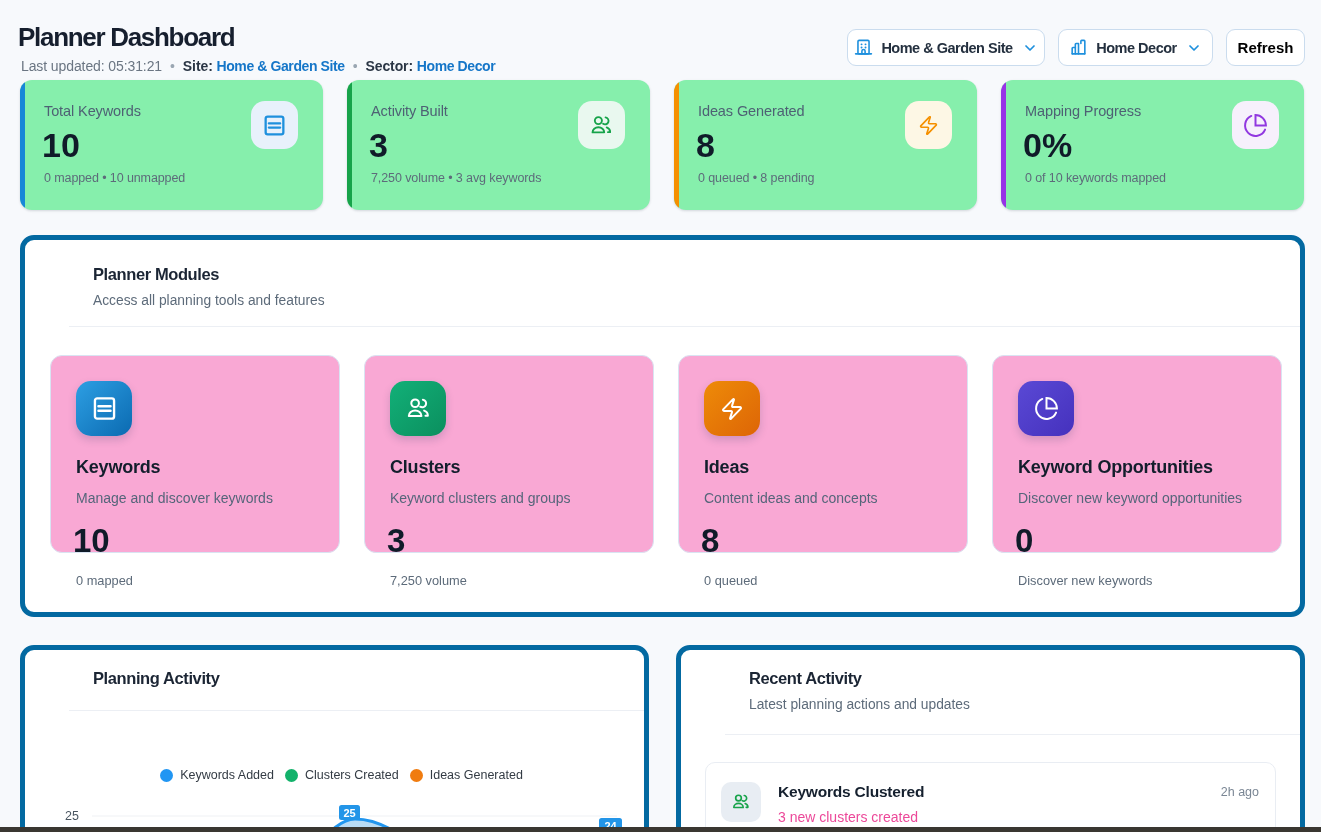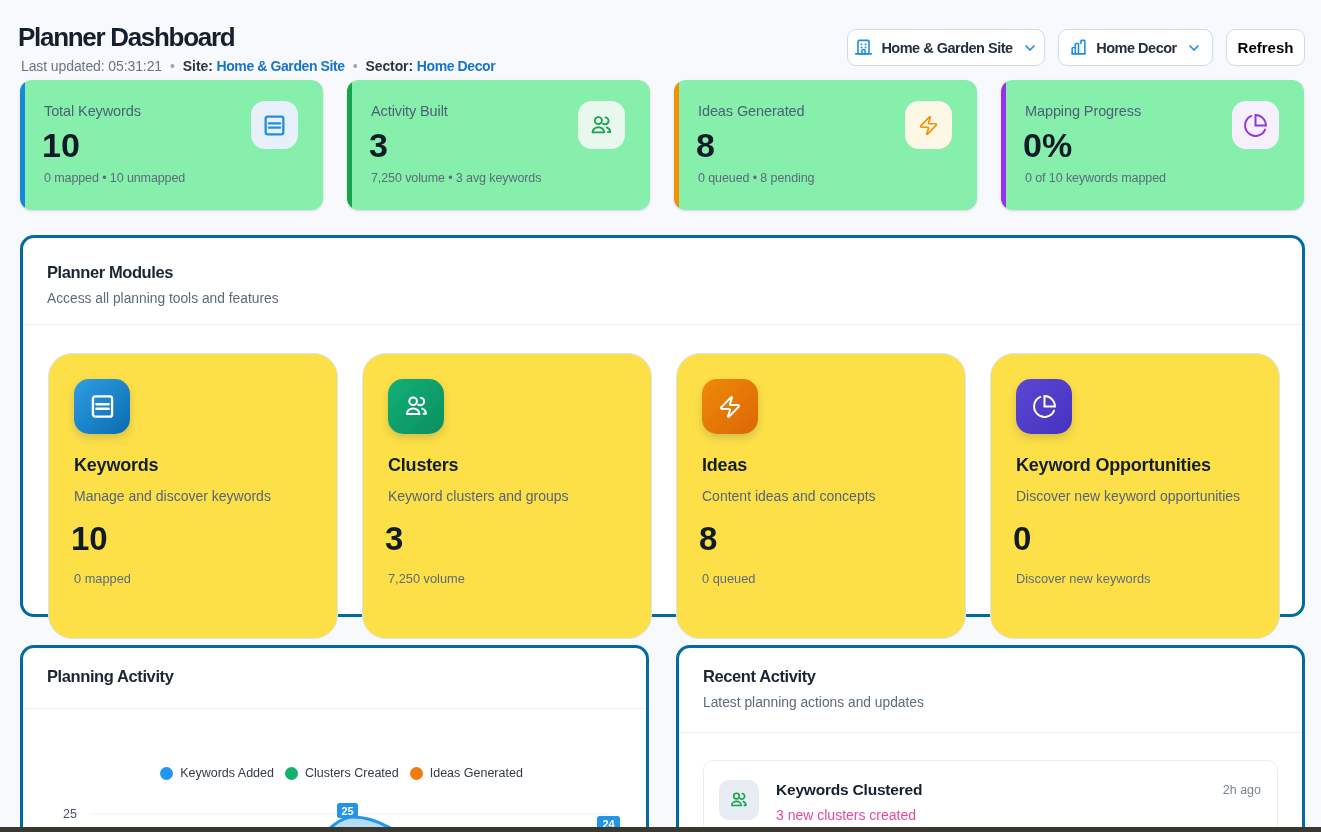--- a/index.html
+++ b/index.html
@@ -19,28 +19,28 @@
 .btn.refresh { color:#000000; width:79px; font-size:15px; letter-spacing:0; }
 
 .stats { position:absolute; top:80px; left:0; width:1285px; display:flex; gap:24px; }
 .stat { position:relative; width:303px; height:130px; background:#86efac; border-radius:12px; box-shadow:0 1px 3px rgba(20,30,50,.1), 0 1px 2px rgba(20,30,50,.06); overflow:hidden; }
 .stat .accent { position:absolute; left:0; top:0; bottom:0; width:5px; }
 .stat .t { position:absolute; left:24px; top:23px; font-size:14.5px; letter-spacing:-0.1px; color:#4e6174; }
 .stat .n { position:absolute; left:22px; top:48px; font-size:34px; line-height:1; font-weight:800; color:#101b29; }
 .stat .s { position:absolute; left:24px; top:91px; font-size:12.5px; letter-spacing:-0.1px; color:#5d6b7a; }
 .stat .ic { position:absolute; right:25px; top:21px; width:47px; height:48px; border-radius:14px; display:flex; align-items:center; justify-content:center; }
 
-.card { background:#fff; border:3px solid #0369a1; border-radius:14px; }
+.card { background:#fff; border:5px solid #0369a1; border-radius:14px;padding-left:44px; }
 .modules { position:absolute; left:0; top:235px; width:1285px; height:382px; }
 .sechead { padding:25px 24px 0 24px; }
 .sechead .h { font-size:16.5px; font-weight:700; color:#1b2534; letter-spacing:-0.4px; }
 .sechead .p { font-size:13.8px; color:#5d6b7a; margin-top:9px; }
 .divider { height:1px; background:#eceff4; margin-top:18px; }
 .modgrid { position:absolute; left:25px; top:115px; display:flex; gap:24px; }
-.mod { width:290px; height:286px; background:#fde047; border:1.5px solid #d9e4f2; border-radius:24px; position:relative; }
+.mod { width:290px; height:198px; background:#f9a8d4; border:1.5px solid #d9e4f2; border-radius:12px; position:relative; }
 .mod .mic { position:absolute; left:25px; top:25px; width:56px; height:55px; border-radius:15px; display:flex; align-items:center; justify-content:center; box-shadow:0 4px 8px rgba(30,50,90,.18); }
 .mod .mt { position:absolute; left:25px; top:101px; font-size:18px; letter-spacing:-0.2px; font-weight:700; color:#131e2c; }
 .mod .md { position:absolute; left:25px; top:134px; font-size:14px; color:#55657a; }
 .mod .mn { position:absolute; left:22px; top:168px; font-size:33px; line-height:1; font-weight:800; color:#101b29; }
 .mod .ms { position:absolute; left:25px; top:217px; font-size:12.8px; color:#5d6b7a; }
 
 .bottom { position:absolute; left:0; top:645px; width:1285px; display:flex; gap:27px; }
 .bcard { width:629px; height:420px; position:relative; }
 .bcard .sechead { padding-top:19px; }
 .bcard .divider { margin-top:22px; }

